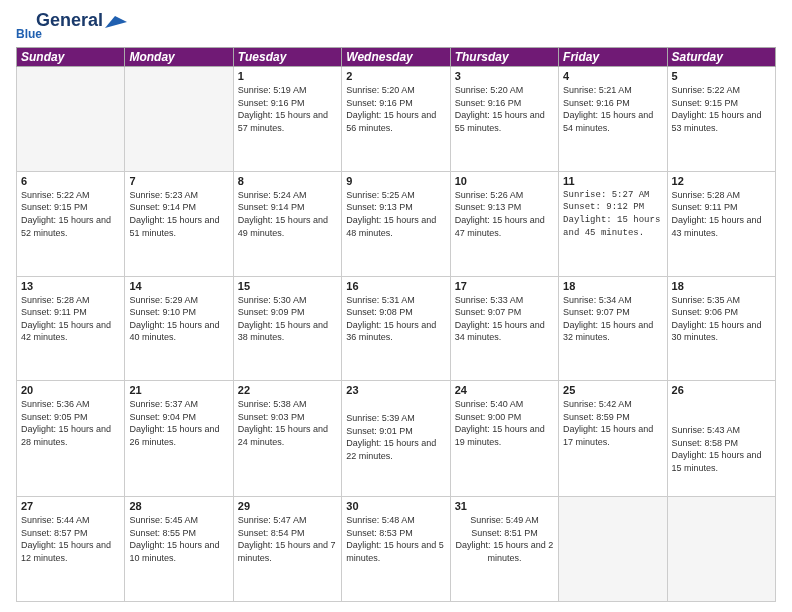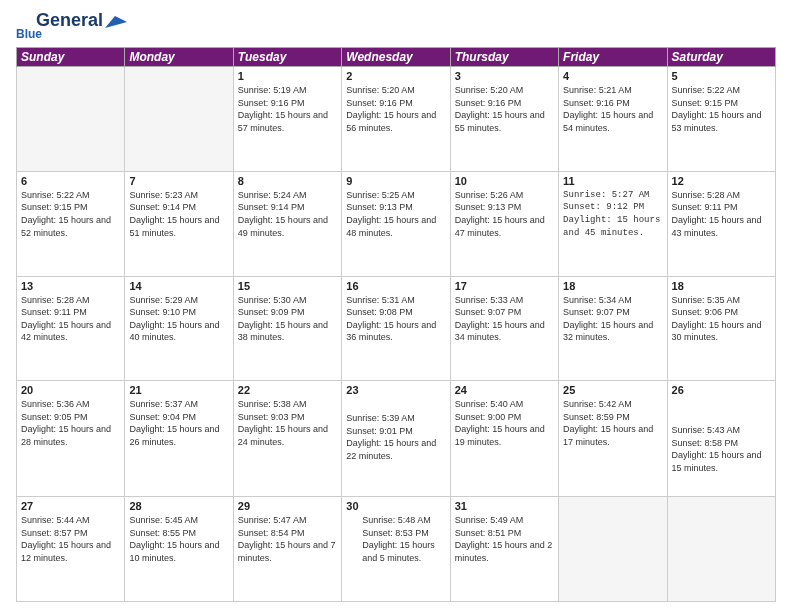--- a/index.html
+++ b/index.html
@@ -301,27 +301,27 @@
 Daylight: 15 hours and 10 minutes.</div>
           </td>
           <td>
             <span class="day-num">29</span>
             <div class="day-info" style="white-space: pre-line;">Sunrise: 5:47 AM
 Sunset: 8:54 PM
 Daylight: 15 hours and 7 minutes.</div>
           </td>
           <td>
             <span class="day-num">30</span>
-            <div class="day-info" style="white-space: pre-line; margin-left: 16px;">Sunrise: 5:48 AM
+            <div class="day-info" style="white-space: pre-line;">Sunrise: 5:48 AM
 Sunset: 8:53 PM
 Daylight: 15 hours and 5 minutes.</div>
           </td>
           <td>
             <span class="day-num">31</span>
-            <div class="day-info" style="white-space: pre-line;">Sunrise: 5:49 AM
+            <div class="day-info" style="white-space: pre-line; text-align: center;">Sunrise: 5:49 AM
 Sunset: 8:51 PM
 Daylight: 15 hours and 2 minutes.</div>
           </td>
           <td class="empty"></td>
           <td class="empty"></td>
         </tr>
       </tbody>
   </table>
 </div>
 

